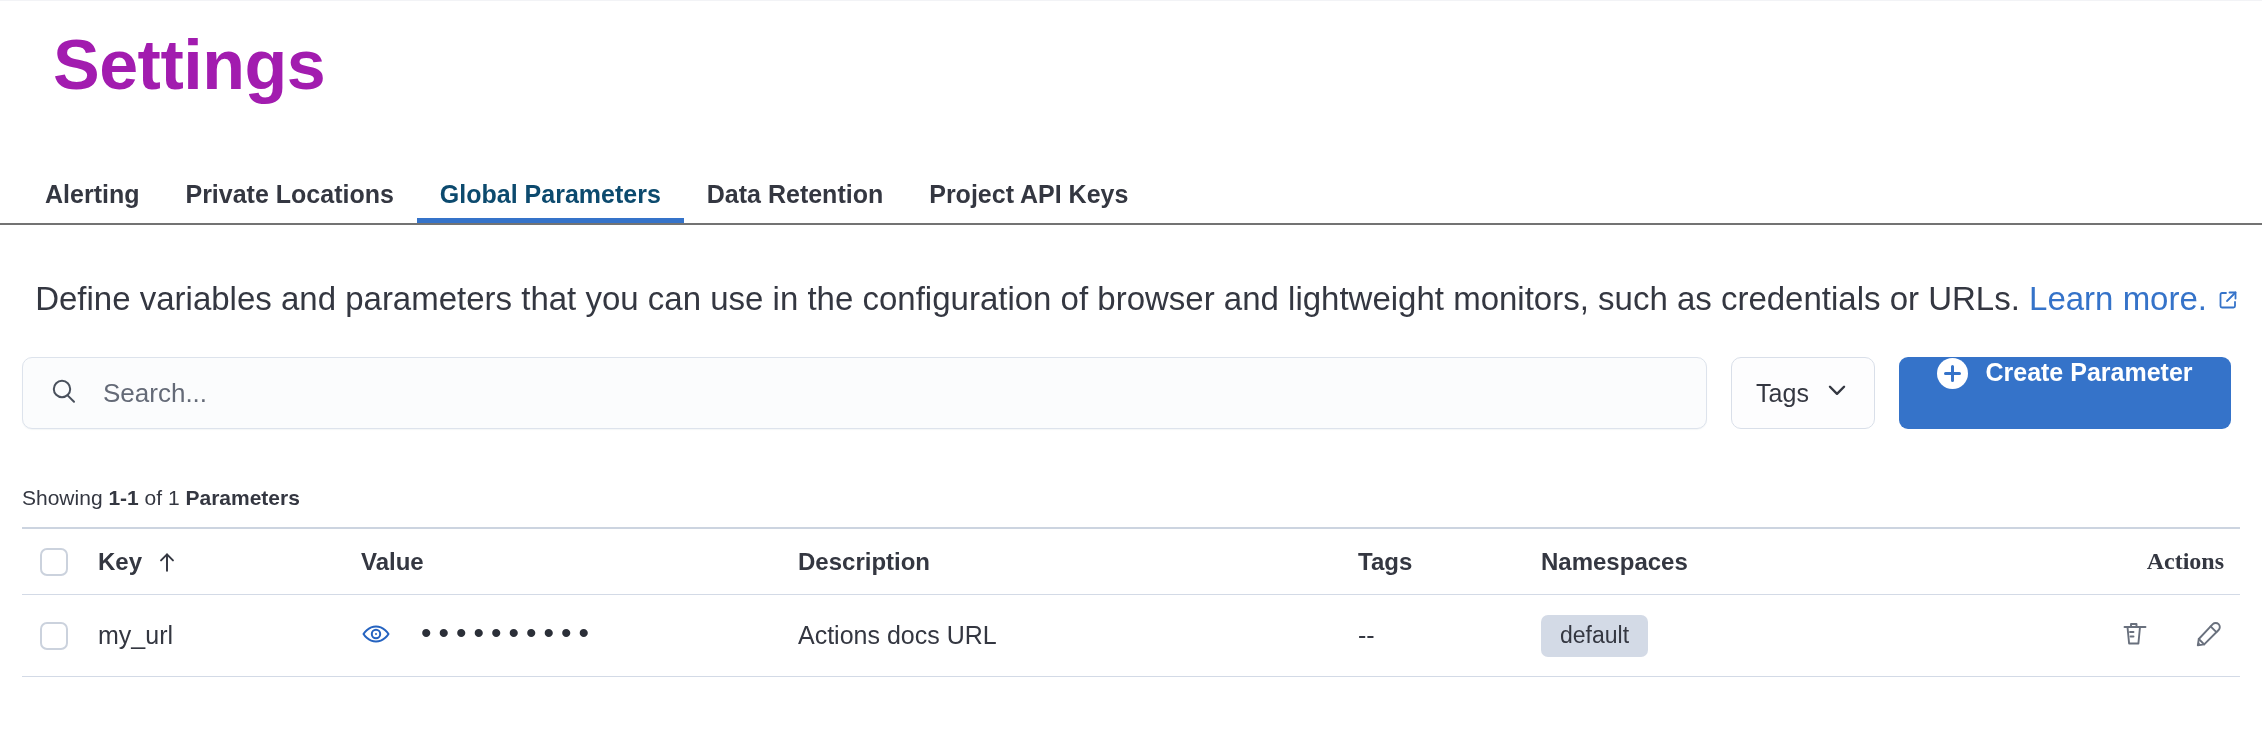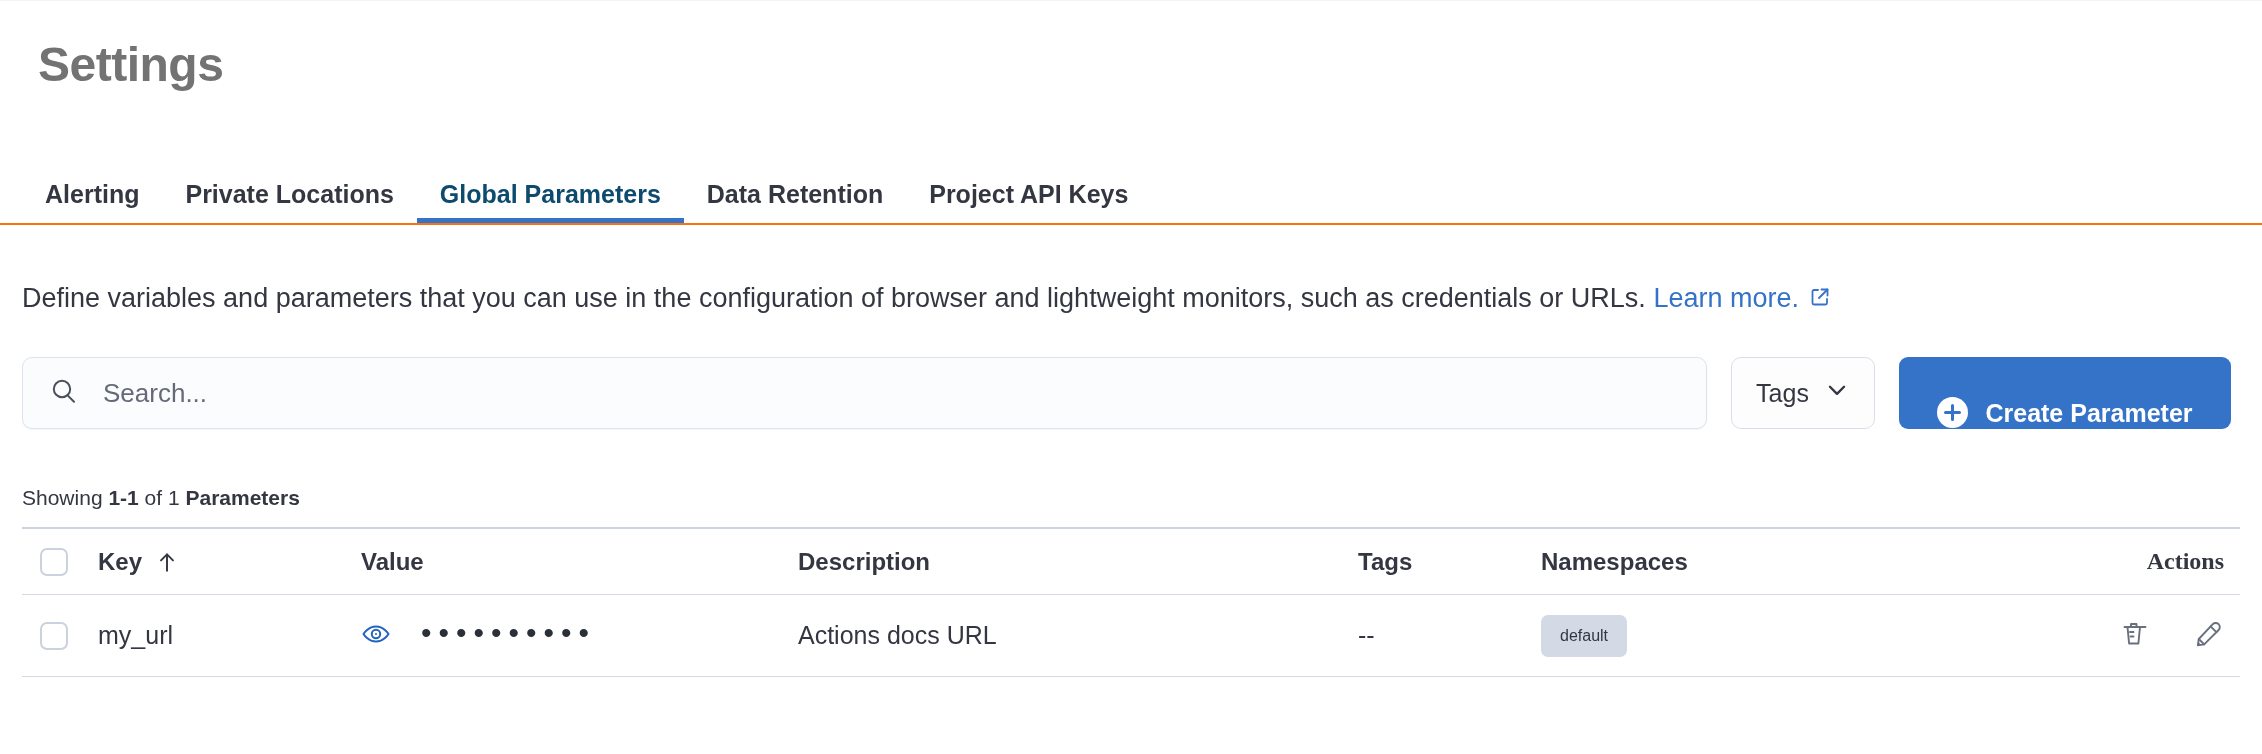--- a/index.html
+++ b/index.html
@@ -7,54 +7,55 @@
   body {
     width: 2262px; height: 754px;
     background: #ffffff;
     font-family: "Liberation Sans", sans-serif;
     color: #343741;
     overflow: hidden;
     border-top: 1px solid #f2f3f6;
   }
   
   .page-title {
-    margin: 26px 0 0 38px;
-    font-size: 48px;
+    margin: 26px 0 0 53px;
+    font-size: 70px;
     font-weight: 700;
     line-height: 76px;
-    color: #737373;
+    color: #a21caf;
     letter-spacing: -0.5px;
   }
   
   .tabs-bar {
     display: flex;
     margin-top: 54px;
     padding-left: 22px;
-    border-bottom: 2px solid #f97316;
+    border-bottom: 2px solid #737373;
   }
   .tab {
     padding: 22px 23px 14px 23px;
     font-size: 25px;
     font-weight: 700;
     line-height: 30px;
     color: #343741;
     cursor: pointer;
     position: relative;
   }
   .tab.active {
     color: #0c4a6e;
     box-shadow: inset 0 -5px 0 #3573c9;
   }
   
   .description {
     margin: 50px 22px 0 22px;
     max-width: 2218px;
-    font-size: 27px;
+    font-size: 33px;
     line-height: 47px;
     color: #343741;
+    text-align: right;
   }
   .learn-more-link {
     color: #3573c9;
     text-decoration: none;
     cursor: pointer;
     white-space: nowrap;
   }
   .external-icon { display: inline-block; vertical-align: -2px; margin-left: 9px; }
   
   .toolbar {
@@ -93,21 +94,21 @@
     background: #fdfdfe;
     border: 1px solid #d9dfe9;
     border-radius: 10px;
     font-size: 25px;
     color: #343741;
     cursor: pointer;
   }
   .create-button {
     flex: 0 0 332px;
     display: flex;
-    align-items: flex-end;
+    align-items: flex-start;
     justify-content: center;
     gap: 17px;
     background: #3573c9;
     border: none;
     border-radius: 9px;
     color: #ffffff;
     font-family: "Liberation Sans", sans-serif;
     font-size: 25px;
     font-weight: 700;
     cursor: pointer;
@@ -151,21 +152,21 @@
     letter-spacing: 7px;
     color: #2b2f38;
     position: relative;
     top: -3px;
     white-space: nowrap;
   }
   .namespace-badge {
     display: inline-block;
     background: #d3dae6;
     color: #343741;
-    font-size: 16px;
+    font-size: 23px;
     line-height: 23px;
     padding: 9px 19px 10px 19px;
     border-radius: 7px;
   }
   .icon-button { background: none; border: none; padding: 0; cursor: pointer; display: inline-flex; }
 </style>
 </head>
 <body>
 
 <h1 class="page-title">Settings</h1>

